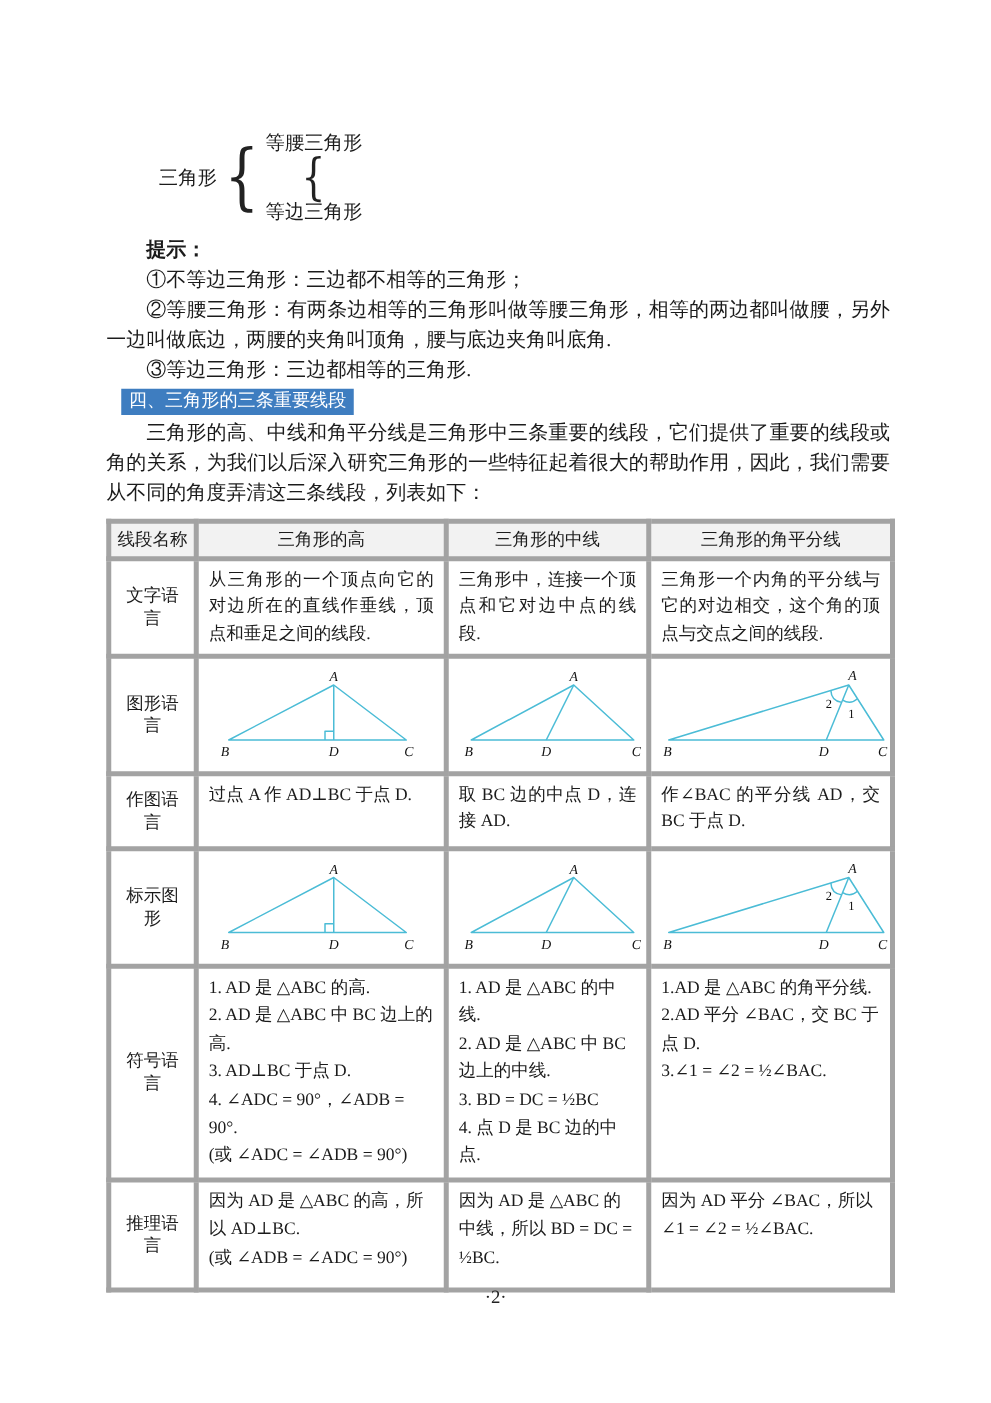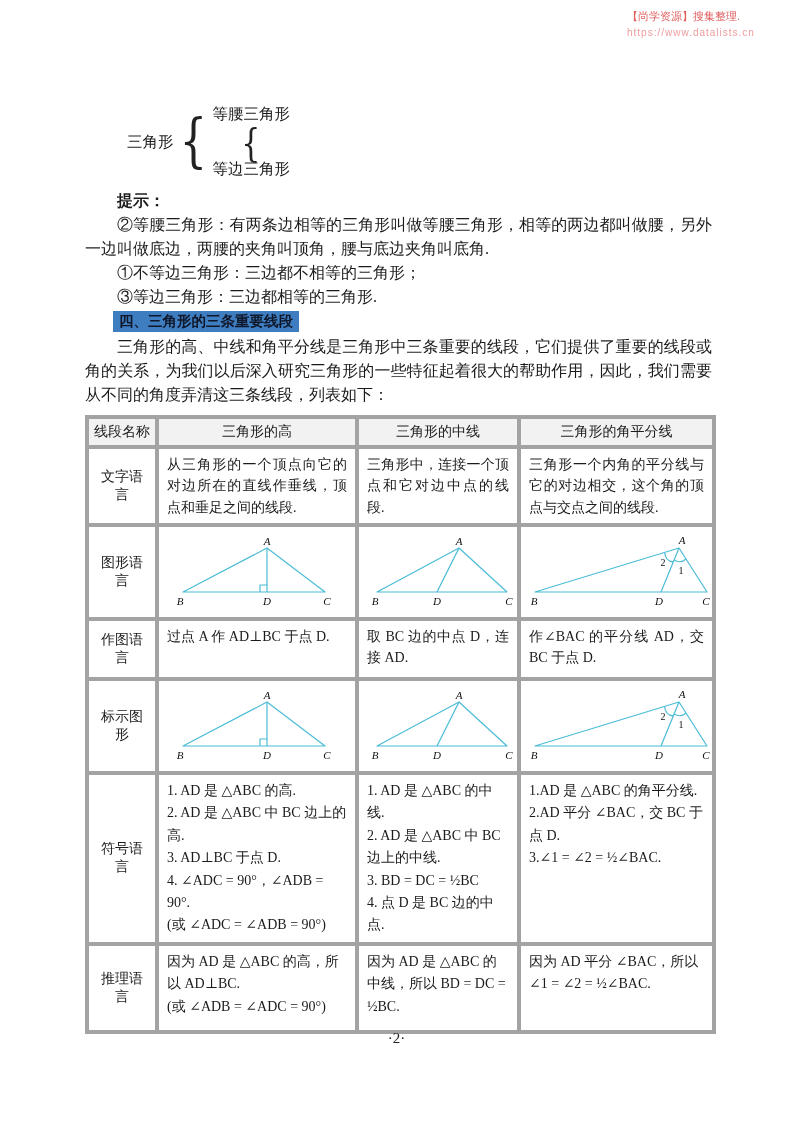--- a/index.html
+++ b/index.html
@@ -23,22 +23,22 @@
   .cls-col { display:flex; flex-direction:column; gap:5px; }
   .cls-col.tight { gap:2px; }
   .cls-row { display:flex; align-items:center;flex-direction:column; }
 
   p.line { font-size:16px; line-height:24px; }
   .indent { text-indent:2em; text-align:justify; }
   .hint-title { font-weight:bold; text-indent:2em; font-family:"Liberation Sans",sans-serif; font-size:15.5px; line-height:24px; }
 
   .section-title-wrap { margin:2px 0 3px 0; }
   .section-title {
-    display:inline-block; background:#3e7dc0; color:#0f172a; font-weight:bold;
-    font-size:14.5px; line-height:19px; padding:1px 6px; margin-left:28px;
+    display:inline-block; background:#3e7dc0; color:#ffffff; font-weight:normal;
+    font-size:14.5px; line-height:19px; padding:1px 6px; margin-left:12px;
     font-family:"Liberation Sans",sans-serif;
   }
   .intro { margin-bottom:8px; }
 
   
   table.main { border-collapse:collapse; table-layout:fixed; width:627px; }
   .main td, .main th { border:4px solid #a3a3a3; font-size:14px; padding:5px 8px; }
   .main th { text-align:center; font-weight:normal; background:#f2f2f2; padding:4px 2px; }
   .row-label { text-align:center; vertical-align:middle; padding:4px 2px; }
   .cell-text { text-align:justify; vertical-align:top; line-height:1.52; }
@@ -63,44 +63,40 @@
   .tnum { font-size:10px; fill:#111; font-family:"Liberation Serif",serif; }
   .mid { text-anchor:middle; }
 
   .page-number { position:absolute; top:1030px; left:0; width:100%; text-align:center; font-size:15px; color:#222; }
 </style>
 </head>
 <body>
 
 <div class="page">
 
-  <div class="watermark">
-    <div class="wm-credit">【尚学资源】搜集整理.</div>
-    <div class="wm-url">https://www.datalists.cn</div>
-  </div>
 
   <div class="content">
 
     <div class="classification">
       <span>三角形</span>
       <span class="brace big">{</span>
       <div class="cls-col">
         <div class="cls-row">
           <span>等腰三角形</span>
           <span class="brace small">{</span>
           <div class="cls-col tight">
             <div>等边三角形</div>
           </div>
         </div>
       </div>
     </div>
 
     <p class="line hint-title">提示：</p>
+    <p class="line indent">①不等边三角形：三边都不相等的三角形；</p>
     <p class="line indent">②等腰三角形：有两条边相等的三角形叫做等腰三角形，相等的两边都叫做腰，另外一边叫做底边，两腰的夹角叫顶角，腰与底边夹角叫底角.</p>
-    <p class="line indent">①不等边三角形：三边都不相等的三角形；</p>
     <p class="line indent">③等边三角形：三边都相等的三角形.</p>
 
     <div class="section-title-wrap">
       <span class="section-title">四、三角形的三条重要线段</span>
     </div>
     <p class="line indent intro">三角形的高、中线和角平分线是三角形中三条重要的线段，它们提供了重要的线段或角的关系，为我们以后深入研究三角形的一些特征起着很大的帮助作用，因此，我们需要从不同的角度弄清这三条线段，列表如下：</p>
 
     <table class="main">
       <colgroup>
         <col style="width:70px">

